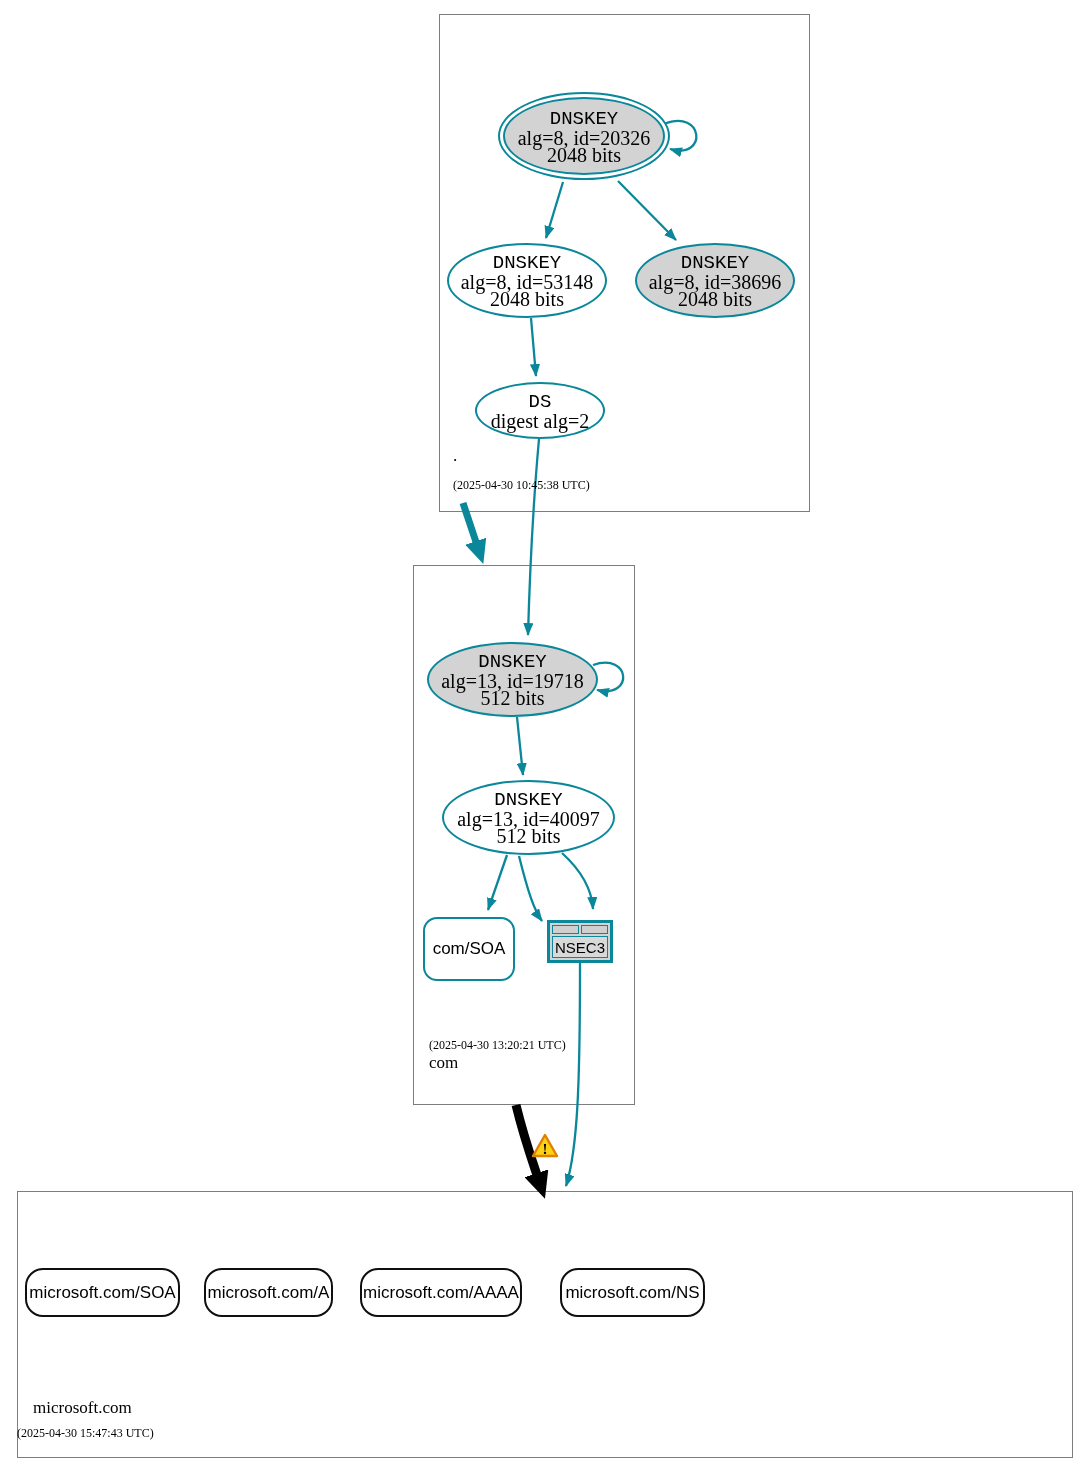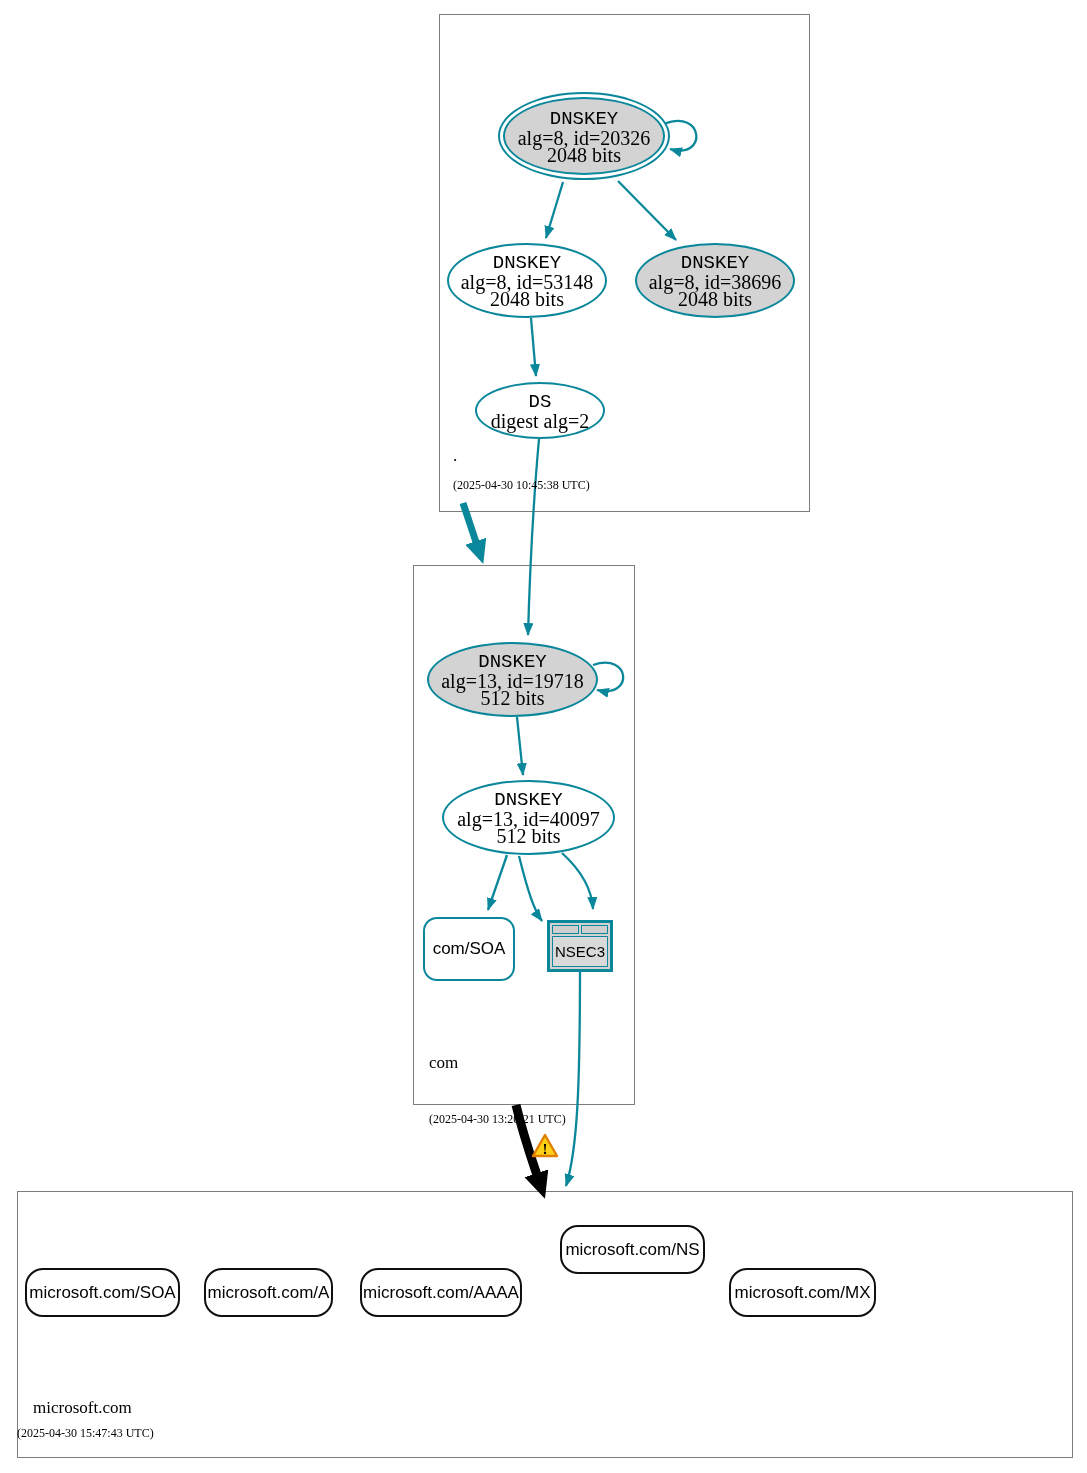--- a/index.html
+++ b/index.html
@@ -113,43 +113,40 @@
   <div class="node ell" style="left:442px;top:780px;width:173px;height:75px;">
     <div class="ntitle">DNSKEY</div>
     <div class="ndetail">alg=13, id=40097</div>
     <div class="ndetail">512 bits</div>
   </div>
 
   <div class="node rrect" style="left:423px;top:917px;width:92px;height:64px;">
     <span>com/SOA</span>
   </div>
 
-  <div class="node nsec3" style="left:547px;top:920px;width:66px;height:52px;">
+  <div class="node nsec3" style="left:547px;top:920px;width:66px;height:43px;">
     <div class="cells">
       <div class="cell"></div>
       <div class="cell"></div>
     </div>
     <div class="lbl">NSEC3</div>
   </div>
 
   <div class="zlabel" style="left:429px;top:1053px;">com</div>
-  <div class="ztime" style="left:429px;top:1112px;">(2025-04-30 13:20:21 UTC)</div>
+  <div class="ztime" style="left:429px;top:1038px;">(2025-04-30 13:20:21 UTC)</div>
 
   <div class="node rrset" style="left:25px;top:1268px;width:155px;height:49px;">
     <span>microsoft.com/SOA</span>
   </div>
   <div class="node rrset" style="left:204px;top:1268px;width:129px;height:49px;">
     <span>microsoft.com/A</span>
   </div>
   <div class="node rrset" style="left:360px;top:1268px;width:162px;height:49px;">
     <span>microsoft.com/AAAA</span>
   </div>
-  <div class="node rrset" style="left:560px;top:1225px;width:145px;height:49px;">
+  <div class="node rrset" style="left:560px;top:1268px;width:145px;height:49px;">
     <span>microsoft.com/NS</span>
-  </div>
-  <div class="node rrset" style="left:729px;top:1268px;width:147px;height:49px;">
-    <span>microsoft.com/MX</span>
   </div>
 
   <div class="zlabel" style="left:33px;top:1398px;">microsoft.com</div>
   <div class="ztime" style="left:17px;top:1426px;">(2025-04-30 15:47:43 UTC)</div>
 
 </div>
 
 </body></html>

